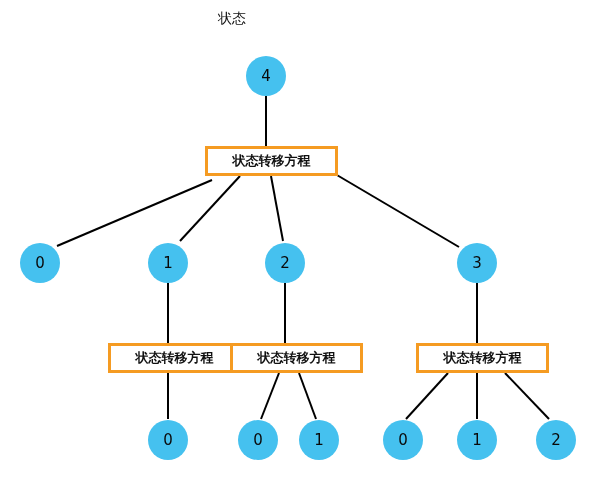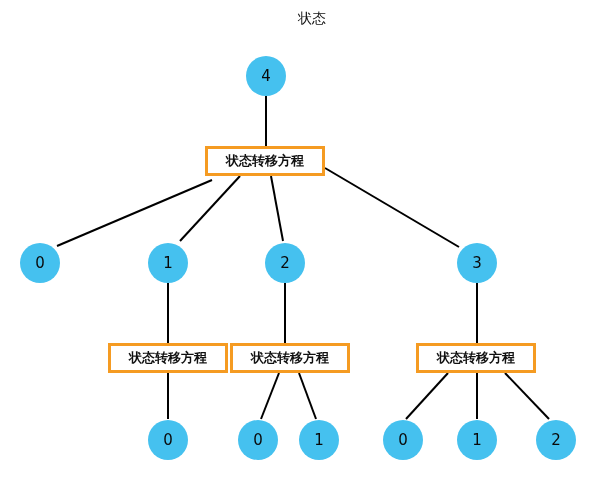--- a/index.html
+++ b/index.html
@@ -19,40 +19,40 @@
     position: absolute;
     left: 0; top: 0;
     width: 600px; height: 484px;
   }
   .edges line {
     stroke: var(--line, #000000);
     stroke-width: 2;
   }
   .diagram-title {
     position: absolute;
-    left: 206px; top: 10px;
+    left: 218px; top: 10px;
     width: 120px;
-    text-align: right;
+    text-align: left;
     font-size: 14px;
     color: #111111;
   }
   .node {
     position: absolute;
     width: 40px; height: 40px;
     border-radius: 50%;
     background: var(--node-fill, #45c1ef);
     display: flex;
     align-items: center;
     justify-content: center;
     font-size: 15px;
     color: #0a0a0a;
   }
   .eq-box {
     position: absolute;
-    width: 120px; height: 30px;
+    width: 133px; height: 30px;
     box-sizing: border-box;
     border: 3px solid var(--box-border, #f59b22);
     background: #ffffff;
     display: flex;
     align-items: center;
     justify-content: center;
     font-size: 13px;
     font-weight: bold;
     color: #111111;
     white-space: nowrap;

